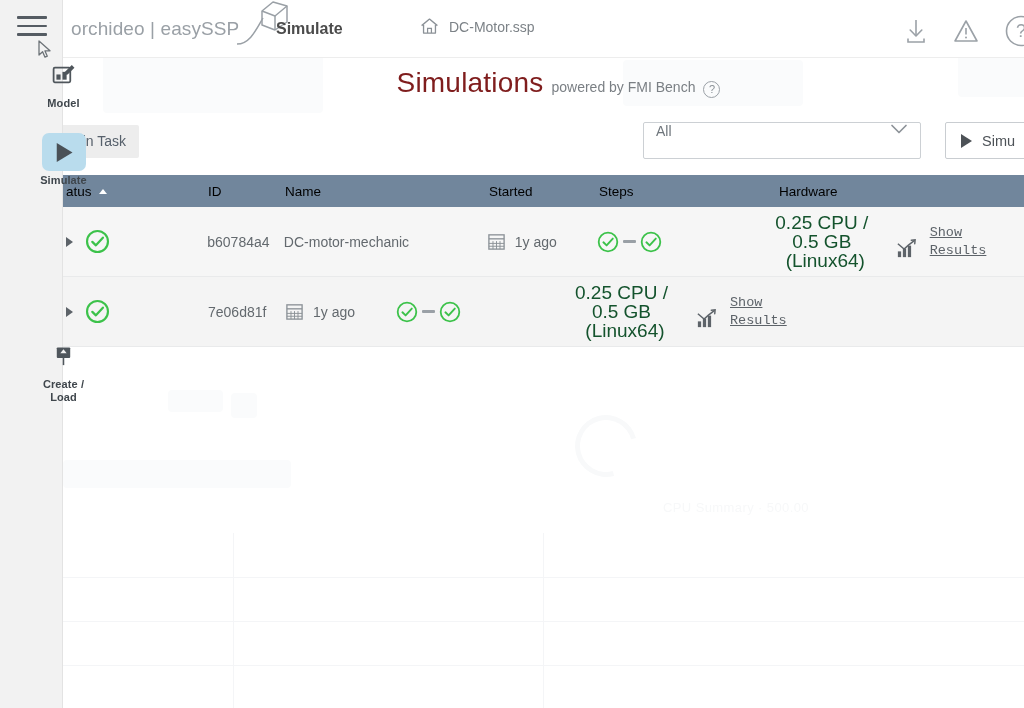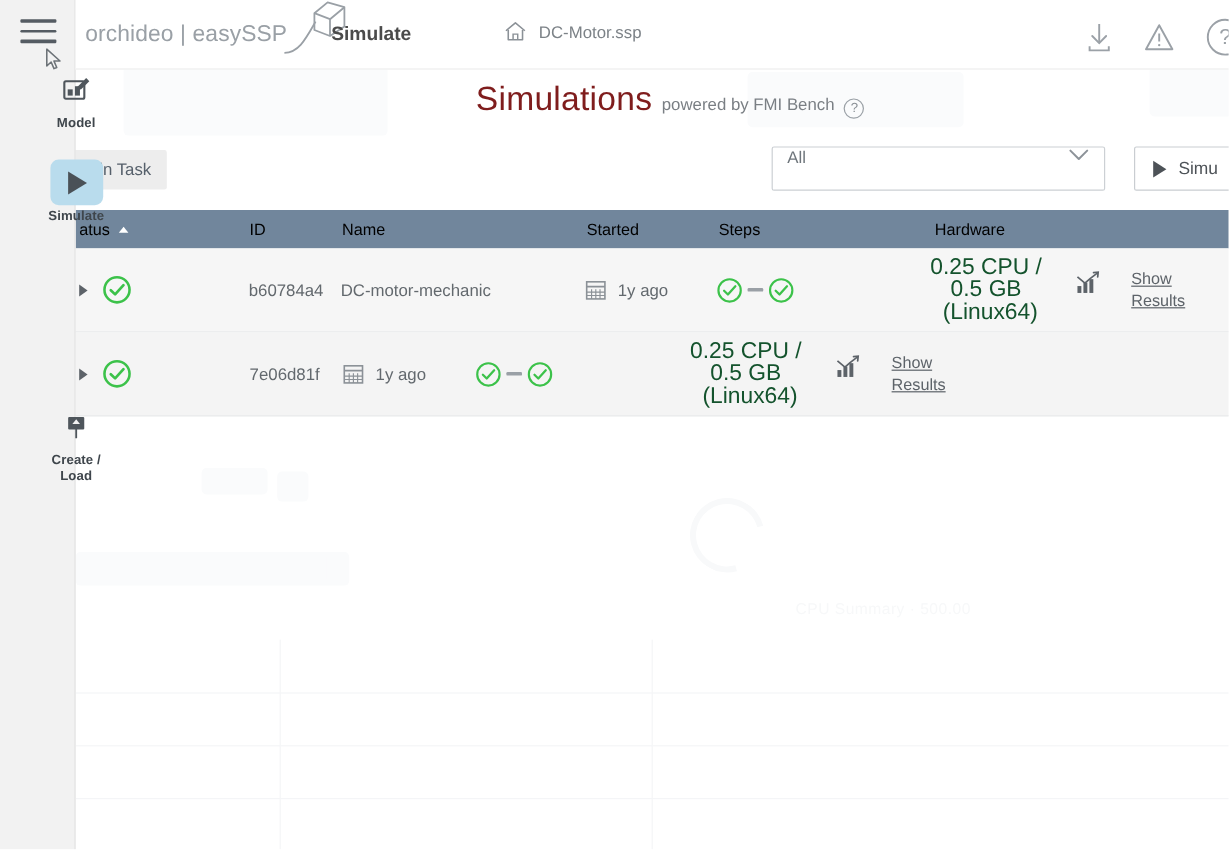--- a/index.html
+++ b/index.html
@@ -300,22 +300,23 @@
     cursor: pointer;
   }
   .hw-text {
     font-size: 19px;
     color: #14532d;
     line-height: 19px;
     text-align: center;
   }
   .hw-text .hw-os { padding-left: 7px; }
   .results-link {
-    display: flex; align-items: flex-start; gap: 25px;
-    cursor: pointer;
+    display: flex; align-items: flex-end; gap: 12px;
+    cursor: pointer;
+    font-family: Liberation Mono, monospace;
   }
   .results-label {
     font-size: 13.5px;
     color: #5d6369;
     line-height: 18px;
     text-decoration: underline;
   }
   .step-sep {
     width: 13px; height: 2.5px;
     background: #9aa0a6;

